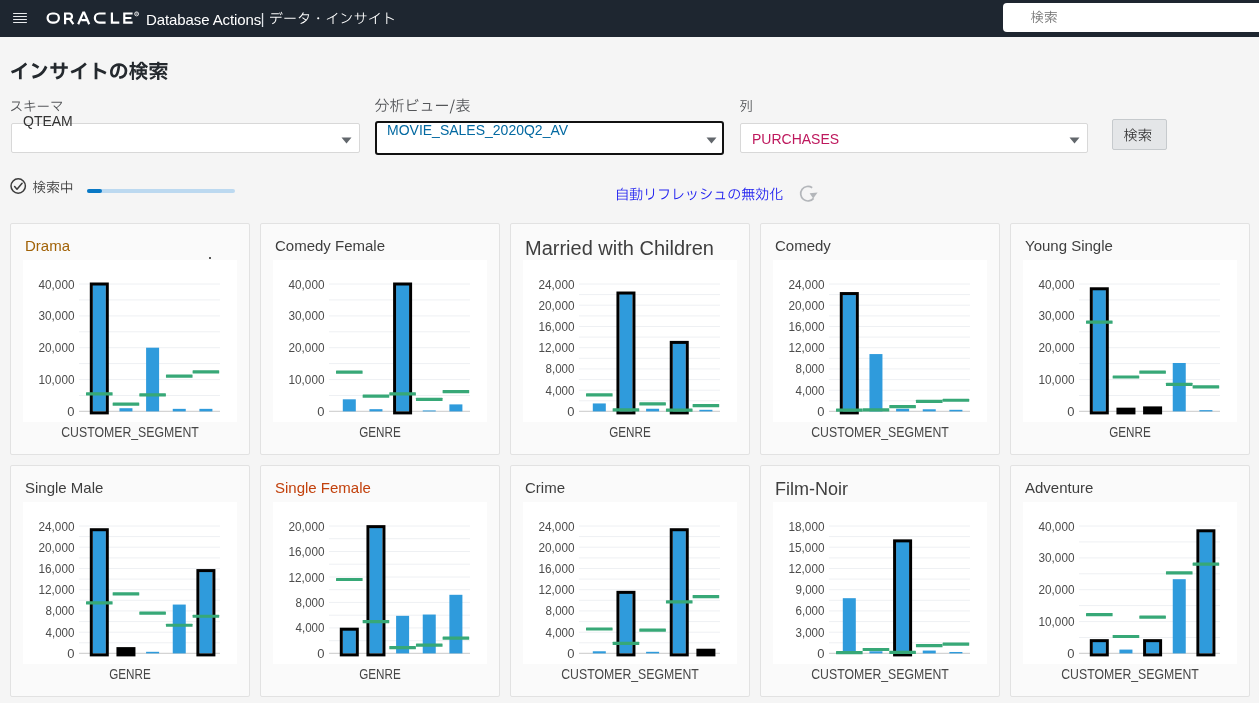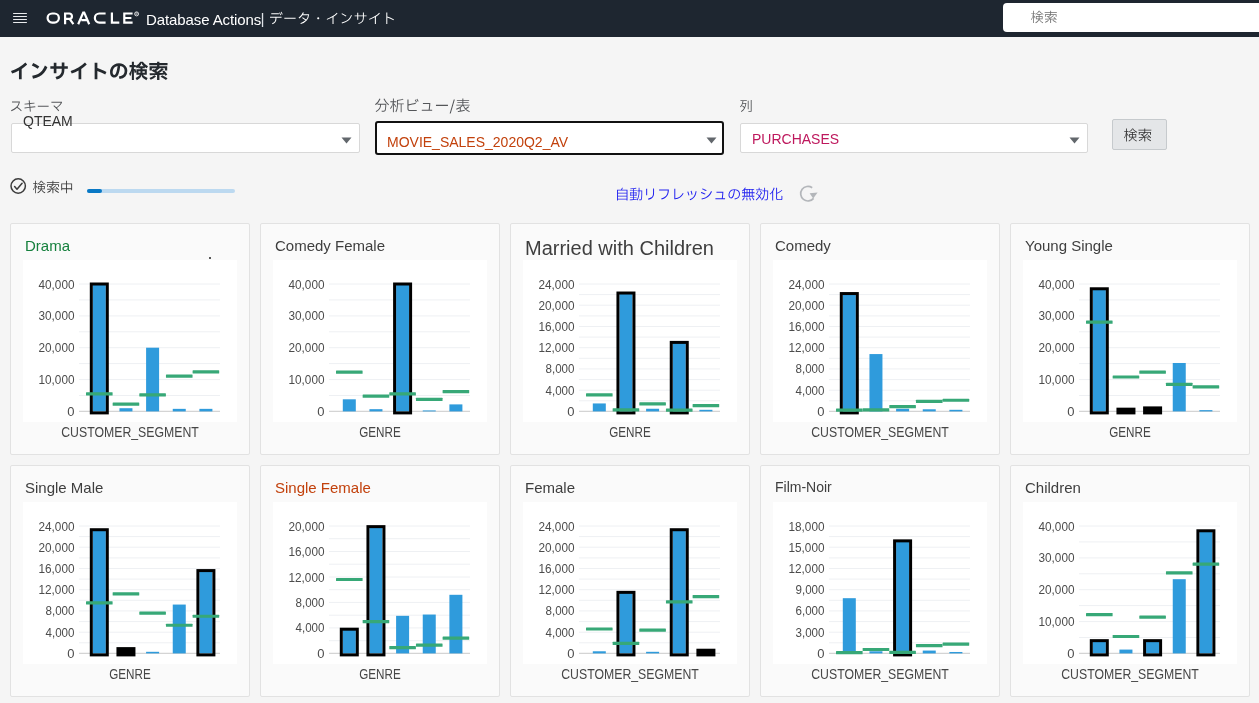--- a/index.html
+++ b/index.html
@@ -36,21 +36,21 @@
     <path d="M5.968134957825679 -12.086223055295221Q5.098406747891284 -10.166822867853796 3.9512652296157453 -8.659793814432991Q2.8041237113402064 -7.152764761012184 1.2296157450796625 -5.983130271790066L0.5248359887535146 -6.7029053420806Q3.4939081537019683 -8.847235238987816 5.053420805998126 -12.47610121836926ZM9.896907216494846 -12.47610121836926Q11.531396438612934 -8.817244611059044 14.545454545454545 -6.657919400187442L13.825679475164012 -5.908153701968135Q10.781630740393627 -8.232427366447984 8.997188378631678 -12.071227741330834ZM3.089034676663543 -6.313027179006561V-7.212746016869728H11.831302717900657Q11.81630740393627 -2.9690721649484537 11.306466729147141 -1.0046860356138707Q11.141518275538894 -0.3149015932521087 10.849109653233365 0.04498594189315841Q10.556701030927835 0.4048734770384255 10.114339268978444 0.5398313027179007Q9.671977507029053 0.6747891283973758 8.982193064667293 0.6747891283973758H7.302717900656045L7.062792877225867 -0.2549203373945642H8.892221180880975Q9.61199625117151 -0.2549203373945642 9.911902530459232 -0.4873477038425492Q10.211808809746953 -0.7197750702905342 10.34676663542643 -1.3345829428303655Q10.526710402999063 -2.0993439550140582 10.669165885660732 -3.3889409559512655Q10.811621368322399 -4.678537956888473 10.826616682286785 -6.313027179006561H6.642924086223055Q6.522961574507966 -3.7338331771321465 5.368322399250234 -1.95688847235239Q4.213683223992502 -0.17994376757263356 1.7994376757263355 0.9447047797563262L1.1996251171508905 0.11996251171508904Q3.4939081537019683 -0.9746954076850984 4.521087160262418 -2.4742268041237114Q5.548266166822868 -3.973758200562324 5.653233364573571 -6.313027179006561Z M21.848172446110592 -4.57357075913777 21.218369259606373 -3.9587628865979383 19.463917525773198 -6.477975632614808Q19.433926897844422 -6.537956888472353 19.40393626991565 -6.530459231490159Q19.37394564198688 -6.522961574507966 19.37394564198688 -6.447985004686036V1.1096532333645737H18.459231490159326V-7.062792877225867H18.354264292408622Q18.159325210871604 -4.4686035613870665 16.179943767572635 -2.1293345829428305L15.53514526710403 -2.8491096532333646Q16.80974695407685 -4.3336457357075915 17.44704779756326 -5.818181818181818Q18.084348641049672 -7.302717900656045 18.27928772258669 -8.83223992502343H15.835051546391753V-9.701968134957825H18.459231490159326V-12.506091846298032H19.37394564198688V-9.701968134957825H21.848172446110592V-8.83223992502343H19.37394564198688V-6.897844423617619H19.463917525773198L19.673851921274604 -7.09278350515464Q19.778819119025304 -7.197750702905342 19.883786316776007 -7.197750702905342Q19.98875351452671 -7.197750702905342 20.153701968134957 -6.9878163074039366ZM29.330834114339268 -7.6626054358013125V-6.807872539831303H27.141518275538893V1.1096532333645737H26.211808809746955V-6.807872539831303H23.422680412371136Q23.39268978444236 -4.033739456419869 22.995313964386128 -2.1743205248359887Q22.5979381443299 -0.3149015932521087 21.668228678537957 1.1696344892221182L20.91846298031865 0.46485473289597Q21.788191190253045 -0.92970946579194 22.148078725398314 -2.706654170571696Q22.50796626054358 -4.483598875351452 22.50796626054358 -7.317713214620431V-11.126522961574508Q24.51733833177132 -11.336457357075915 25.95688847235239 -11.651358950328024Q27.39643861293346 -11.966260543580132 28.491096532333646 -12.401124648547329L28.98594189315839 -11.651358950328023Q26.8116213683224 -10.73664479850047 23.422680412371136 -10.376757263355202V-7.6626054358013125Z M42.751640112464855 -12.236176194939082Q43.561387066541705 -11.00656044985942 44.13120899718838 -9.776944704779757L43.336457357075915 -9.387066541705718Q42.67666354264293 -10.796626054358013 41.941893158388005 -11.861293345829429ZM41.117150890346764 -11.561387066541705Q42.03186504217432 -10.046860356138707 42.46672914714152 -9.057169634489222L41.64198687910028 -8.682286785379569Q41.087160262417996 -9.971883786316777 40.277413308341146 -11.171508903467666ZM34.02436738519213 -2.6391752577319587Q34.02436738519213 -1.7994376757263355 34.414245548266166 -1.4245548266166823Q34.80412371134021 -1.0496719775070291 35.68884723523899 -1.0496719775070291H42.256794751640115V-0.04498594189315839H35.718837863167764Q34.234301780693535 -0.04498594189315839 33.58950328022493 -0.6597938144329897Q32.94470477975633 -1.274601686972821 32.94470477975633 -2.654170571696345V-11.486410496719776H34.02436738519213V-6.7029053420806Q35.73383317713215 -6.957825679475164 37.63074039362699 -7.482661668228679Q39.52764761012184 -8.007497656982194 41.20712277413308 -8.682286785379569L41.56701030927835 -7.677600749765698Q39.85754451733833 -7.0028116213683225 37.88566073102156 -6.470477975632615Q35.91377694470478 -5.938144329896907 34.02436738519213 -5.623242736644799Z M57.68697282099345 -1.3195876288659794V-0.2999062792877226H47.29522024367385V-1.3195876288659794H54.1630740393627Q54.62792877225867 -4.153701968134958 54.73289597000937 -7.122774133083412H48.4348641049672V-8.142455482661669H55.84254920337395Q55.79756326148079 -4.783505154639175 55.242736644798505 -1.3195876288659794Z M73.47703842549204 -5.1283973758200565H61.48078725398313V-6.268041237113402H73.47703842549204Z M76.23617619493909 2.3842549203373946H75.15651358950329L79.26522961574508 -11.651358950328023H80.34489222118088Z M95.37019681349578 0.1499531396438613 94.89034676663543 0.9746954076850984Q92.38612933458295 -0.04498594189315839 90.81911902530459 -1.6644798500468603Q89.25210871602624 -3.2839737582005624 88.50234301780694 -5.518275538894096Q87.60262417994377 -4.348641049671977 86.29803186504218 -3.4489222118088096V-0.4498594189315839Q88.47235238987817 -0.8397375820056232 90.19681349578256 -1.3195876288659794L90.31677600749765 -0.43486410496719774Q87.4526710402999 0.4048734770384255 83.4639175257732 0.9597000937207123L83.26897844423618 0.02999062792877226Q84.34864104967198 -0.1049671977507029 85.35332708528585 -0.2849109653233365V-2.8491096532333646Q83.91377694470478 -2.0093720712277414 82.02436738519214 -1.4095595126522962L81.63448922211809 -2.2642924086223055Q85.47328959700094 -3.463917525773196 87.43767572633553 -5.548266166822868H81.8444236176195V-6.388003748828491H87.90253045923149V-7.947516401124648H82.9090909090909V-8.7572633552015H87.90253045923149V-10.256794751640113H82.33926897844424V-11.081537019681349H87.90253045923149V-12.506091846298032H88.8622305529522V-11.081537019681349H94.66541705716963V-10.256794751640113H88.8622305529522V-8.7572633552015H94.08059981255857V-7.947516401124648H88.8622305529522V-6.388003748828491H95.17525773195877V-5.548266166822868H89.4020618556701Q90.01686972820994 -3.943767572633552 91.00656044985942 -2.8041237113402064Q92.67104029990628 -3.6588566073102156 93.94564198687911 -4.828491096532334L94.6054358013121 -4.183692596063731Q93.21087160262418 -2.9540768509840674 91.63636363636364 -2.1293345829428305Q93.06091846298033 -0.7947516401124649 95.37019681349578 0.1499531396438613Z" transform="translate(-0.52,17.06)" fill="#545659"></path>
   </svg>
 <svg style="position:absolute;left:740.0px;top:93.5px;overflow:visible" width="16" height="24">
     <path d="M11.421 -11.1375H12.285V-0.216Q12.285 0.3105 12.062249999999999 0.54Q11.8395 0.7695 11.313 0.7695H9.18L8.9505 -0.081H11.421ZM1.08 -10.017V-10.7865H7.479V-10.017H4.0635Q3.9285 -8.9505 3.699 -8.1405H6.966V-7.5195Q6.615 -4.725 5.44725 -2.6864999999999997Q4.2795 -0.648 2.133 0.9315L1.6199999999999999 0.2295Q3.672 -1.2555 4.779 -3.186Q3.78 -4.1985 2.781 -4.914L3.294 -5.5485Q4.3469999999999995 -4.779 5.184 -3.9825Q5.8725 -5.508 6.102 -7.3709999999999996H3.456Q2.673 -5.184 1.2285 -3.7395L0.6615 -4.3469999999999995Q1.7685 -5.454 2.39625 -6.911999999999999Q3.024 -8.37 3.186 -10.017ZM8.424 -10.4355H9.2745V-1.7954999999999999H8.424Z" transform="translate(-0.66,17.10)" fill="#545659"></path>
   </svg>
 <div class="abs" style="left:11px;top:123px;width:349px;height:30px;background:#fff;border:1px solid #d8d8d8;border-radius:2px"></div>
 <div class="abs" style="left:23px;top:113px;font-size:14px;color:#333;white-space:nowrap">QTEAM</div>
 <div class="abs" style="left:740px;top:123px;width:348px;height:30px;background:#fff;border:1px solid #d8d8d8;border-radius:2px"></div>
 <div class="abs" style="left:752px;top:131px;font-size:14px;color:#be185d;white-space:nowrap">PURCHASES</div>
 <div class="abs" style="left:375px;top:121px;width:349px;height:34px;background:#fff;border:2px solid #111;border-radius:3px"></div>
-<div class="abs" style="left:387px;top:134px;font-size:14px;color:#c2410c;white-space:nowrap">MOVIE_SALES_2020Q2_AV</div>
+<div class="abs" style="left:387px;top:122px;font-size:14px;color:#0369a1;white-space:nowrap">MOVIE_SALES_2020Q2_AV</div>
 <svg class="abs" style="left:341px;top:137px" width="11" height="7">
     <path d="M0.5 0.5 L10.5 0.5 L5.5 6.5 Z" fill="#62676c"></path>
   </svg>
 <svg class="abs" style="left:706px;top:137px" width="11" height="7">
     <path d="M0.5 0.5 L10.5 0.5 L5.5 6.5 Z" fill="#62676c"></path>
   </svg>
 <svg class="abs" style="left:1069px;top:137px" width="11" height="7">
     <path d="M0.5 0.5 L10.5 0.5 L5.5 6.5 Z" fill="#62676c"></path>
   </svg>
 <div class="abs" style="left:1112px;top:119px;width:55px;height:31px;background:#e4e6e8;border:1px solid #c6cacd;border-radius:2px"></div>
@@ -67,21 +67,21 @@
 <div class="abs" style="left:86.5px;top:188.5px;width:148.5px;height:4.2px;background:#bcd9f0;border-radius:2px"></div>
 <div class="abs" style="left:86.5px;top:188.5px;width:15px;height:4.2px;background:#0878c5;border-radius:2px"></div>
 <svg style="position:absolute;left:617.0px;top:182.2px;overflow:visible" width="170" height="24">
     <path d="M12.25 -9.688V1.036H11.326V0.154H2.674V1.036H1.764V-9.688H5.796Q6.356 -10.696 6.692 -11.774000000000001L7.658 -11.578Q7.182 -10.36 6.79 -9.688ZM11.326 -6.734V-8.876H2.674V-6.734ZM11.326 -3.7520000000000002V-5.936H2.674V-3.7520000000000002ZM2.674 -2.954V-0.658H11.326V-2.954Z M24.247999999999998 -9.016H26.978Q26.978 -5.6000000000000005 26.922 -3.801Q26.866 -2.0020000000000002 26.726 -0.798Q26.614 0.098 26.25 0.483Q25.886000000000003 0.868 25.088 0.868H23.996000000000002L23.772 0.028H24.878Q25.256 0.028 25.459 -0.063Q25.662 -0.154 25.753 -0.371Q25.844 -0.588 25.9 -1.036Q26.152 -3.164 26.152 -8.19H24.247999999999998Q24.22 -5.0120000000000005 23.709 -2.814Q23.198 -0.616 22.106 1.05L21.462 0.392Q22.456 -1.12 22.918 -3.122Q23.380000000000003 -5.124 23.408 -8.19H22.162V-9.016H23.408V-11.662H24.247999999999998ZM21.518 0.07Q20.118000000000002 0.308 18.235 0.49Q16.352 0.672 14.574 0.742L14.504 0.0Q15.988 -0.056 17.752 -0.196V-1.54H14.77V-2.226H17.752V-3.29H15.092V-7.532H17.752V-8.582H14.644V-9.282H17.752V-10.416Q16.366 -10.304 15.176 -10.262L15.05 -10.948Q18.816 -11.088000000000001 20.846 -11.606L21.21 -10.948Q20.216 -10.682 18.564 -10.486V-9.282H21.77V-8.582H18.564V-7.532H21.266V-3.29H18.564V-2.226H21.42V-1.54H18.564V-0.266Q20.538 -0.47600000000000003 21.476 -0.63ZM17.752 -6.888H15.848V-5.7540000000000004H17.752ZM20.524 -5.7540000000000004V-6.888H18.564V-5.7540000000000004ZM15.848 -5.124V-3.934H17.752V-5.124ZM18.564 -3.934H20.524V-5.124H18.564Z M32.704 -0.728Q34.566 -1.19 35.665 -1.841Q36.763999999999996 -2.492 37.289 -3.535Q37.814 -4.578 37.814 -6.202V-10.808H38.822V-6.202Q38.822 -4.34 38.22 -3.08Q37.618 -1.82 36.372 -1.022Q35.126 -0.224 33.124 0.266ZM31.92 -4.242H30.912V-10.71H31.92Z M43.848 -10.01H53.676Q53.620000000000005 -7.21 52.864000000000004 -5.215Q52.108000000000004 -3.22 50.519000000000005 -1.8900000000000001Q48.93 -0.56 46.382 0.14L45.92 -0.854Q48.188 -1.484 49.595 -2.5620000000000003Q51.002 -3.64 51.695 -5.215Q52.388 -6.79 52.542 -9.002H43.848Z M59.052 -0.056V-10.696H60.046V-1.05Q62.384 -1.358 64.372 -2.7439999999999998Q66.36 -4.13 67.578 -6.454L68.362 -5.838Q67.074 -3.416 64.89699999999999 -1.89Q62.72 -0.364 60.046 -0.056Z M76.342 -4.648Q76.048 -6.272 75.32 -8.344L76.314 -8.582Q77.056 -6.258 77.30799999999999 -4.8580000000000005ZM74.396 -0.098Q76.384 -0.9380000000000001 77.588 -2.03Q78.792 -3.122 79.41499999999999 -4.606Q80.038 -6.09 80.304 -8.218L81.326 -8.092Q81.04599999999999 -5.852 80.346 -4.207Q79.646 -2.562 78.344 -1.323Q77.042 -0.084 74.956 0.84ZM73.262 -3.962Q72.758 -5.908 72.03 -7.686L73.01 -7.98Q73.766 -6.0200000000000005 74.2 -4.242Z M90.93 -8.316Q89.992 -8.82 88.879 -9.282Q87.766 -9.744 86.786 -10.052L87.15 -10.962Q88.088 -10.668000000000001 89.215 -10.199000000000002Q90.342 -9.73 91.364 -9.198ZM86.282 -0.98Q88.704 -1.33 90.482 -2.1980000000000004Q92.26 -3.0660000000000003 93.56200000000001 -4.564Q94.864 -6.062 95.872 -8.344L96.74 -7.742Q95.214 -4.284 92.77799999999999 -2.408Q90.342 -0.532 86.548 0.042ZM89.838 -4.8020000000000005Q88.802 -5.306 87.682 -5.754Q86.562 -6.202 85.624 -6.482L85.96 -7.392Q86.94 -7.098 88.088 -6.643Q89.236 -6.188 90.23 -5.684Z M109.858 -1.232V-0.28H100.156V-1.232H106.568Q107.002 -3.878 107.1 -6.65H101.22V-7.602H108.136Q108.094 -4.466 107.576 -1.232Z M124.754 -5.292Q124.754 -2.996 123.417 -1.652Q122.08 -0.308 119.532 0.014L119.252 -0.9520000000000001Q121.548 -1.232 122.64699999999999 -2.282Q123.746 -3.332 123.746 -5.236Q123.746 -7.0 122.661 -8.085Q121.576 -9.17 119.7 -9.324Q119.224 -5.054 118.314 -3.0170000000000003Q117.404 -0.98 115.962 -0.98Q115.248 -0.98 114.625 -1.3860000000000001Q114.002 -1.792 113.624 -2.583Q113.246 -3.374 113.246 -4.466Q113.246 -6.16 114.01599999999999 -7.4830000000000005Q114.786 -8.806000000000001 116.144 -9.541Q117.502 -10.276 119.21 -10.276Q120.806 -10.276 122.07300000000001 -9.646Q123.34 -9.016 124.047 -7.882Q124.754 -6.748 124.754 -5.292ZM118.706 -9.338000000000001Q117.418 -9.254 116.396 -8.617Q115.374 -7.98 114.8 -6.902Q114.226 -5.824 114.226 -4.48Q114.226 -3.71 114.457 -3.143Q114.688 -2.576 115.07300000000001 -2.282Q115.458 -1.988 115.92 -1.988Q116.83 -1.988 117.565 -3.801Q118.3 -5.614 118.706 -9.338000000000001Z M137.382 -7.07H139.37V-6.272H137.382V-3.556H139.062V-2.7720000000000002H126.952V-3.556H128.772V-6.272H126.742V-7.07H128.772V-9.212Q128.016 -8.484 127.288 -8.008000000000001L126.714 -8.708Q127.694 -9.352 128.499 -10.199Q129.304 -11.046 129.794 -11.886000000000001L130.62 -11.536Q130.27 -10.92 129.892 -10.444H138.908V-9.66H137.382ZM131.376 -9.66H129.612V-7.07H131.376ZM132.174 -9.66V-7.07H133.938V-9.66ZM134.736 -7.07H136.542V-9.66H134.736ZM131.376 -6.272H129.612V-3.556H131.376ZM133.938 -3.556V-6.272H132.174V-3.556ZM134.736 -3.556H136.542V-6.272H134.736ZM137.424 -2.142Q138.502 -0.798 139.14600000000002 0.532L138.306 0.924Q137.69 -0.392 136.64 -1.806ZM126.868 0.49Q128.072 -0.658 128.758 -2.1L129.556 -1.792Q128.94 -0.35000000000000003 127.652 1.022ZM134.75 -1.9180000000000001Q135.338 -0.602 135.688 0.812L134.764 1.008Q134.512 -0.168 133.91 -1.722ZM131.866 -1.806Q132.188 -0.532 132.286 0.9520000000000001L131.39 1.064Q131.306 -0.266 131.012 -1.708Z M144.326 -9.954H146.986V-9.142H140.798V-9.954H143.472V-11.676H144.326ZM149.814 -9.002H152.908Q152.908 -5.698 152.845 -3.8850000000000002Q152.782 -2.072 152.6 -0.84Q152.474 0.084 152.089 0.476Q151.704 0.868 150.85 0.868H149.394L149.17 0.014H150.626Q151.046 0.014 151.26299999999998 -0.08399999999999999Q151.48 -0.182 151.58499999999998 -0.406Q151.69 -0.63 151.76 -1.092Q152.054 -3.3040000000000003 152.054 -8.162H149.8Q149.73 -4.956 148.981 -2.7720000000000002Q148.232 -0.588 146.566 1.064L145.978 0.364Q147.49 -1.12 148.183 -3.0940000000000003Q148.876 -5.0680000000000005 148.932 -8.162H147.126V-9.002H148.946V-11.662H149.814ZM145.194 -8.722Q146.132 -7.588 147.14 -5.7540000000000004L146.496 -5.208Q145.614 -6.86 144.536 -8.288ZM143.248 -8.372Q142.562 -6.37 141.106 -5.0120000000000005L140.574 -5.684Q141.848 -6.846 142.492 -8.666ZM145.67 -0.406Q145.096 -1.288 144.284 -2.352Q143.122 -0.518 141.092 1.008L140.574 0.294Q142.562 -1.12 143.738 -3.052Q142.94 -4.0040000000000004 141.96 -5.054L142.562 -5.628Q143.458 -4.69 144.172 -3.8360000000000003Q144.69 -4.8580000000000005 145.082 -6.174L145.866 -5.894Q145.418 -4.382 144.746 -3.15Q145.53 -2.156 146.328 -0.98Z M159.362 -11.508000000000001Q158.816 -9.688 157.92 -8.19V1.036H156.982V-6.832Q156.058 -5.656 154.966 -4.8020000000000005L154.42 -5.6000000000000005Q155.918 -6.832 156.877 -8.274000000000001Q157.836 -9.716000000000001 158.508 -11.816ZM166.208 -3.598 167.104 -3.332V-0.308Q167.104 0.21 166.88 0.434Q166.656 0.658 166.152 0.658H162.778Q161.742 0.658 161.315 0.259Q160.888 -0.14 160.888 -1.092V-11.662H161.826V-6.622Q163.156 -7.168 164.36700000000002 -7.931000000000001Q165.578 -8.694 166.488 -9.52L167.076 -8.834Q166.124 -7.98 164.724 -7.140000000000001Q163.324 -6.3 161.826 -5.642V-1.176Q161.826 -0.63 162.05 -0.427Q162.274 -0.224 162.848 -0.224H166.208Z" transform="translate(-1.76,17.41)" fill="#2222f0"></path>
   </svg>
 <svg class="abs" style="left:796px;top:182px" width="26" height="24">
     <path d="M 16.19 5.72 A 7.3 7.3 0 1 0 17.59 16.39" fill="none" stroke="#b3b6ba" stroke-width="1.7"></path>
     <path d="M 13.6 11.3 L 21.6 10.5 L 17.2 16.5 Z" fill="#b3b6ba"></path>
   </svg>
 <div class="abs" style="left:10px;top:223px;width:240px;height:232px;background:#fafafa;border:1px solid #e2e2e2;border-radius:2px"></div>
-<div class="abs" style="left:25px;top:237px;font-size:15px;color:#15803d">Drama</div>
+<div class="abs" style="left:25px;top:237px;font-size:15px;color:#a16207">Drama</div>
 <div class="abs" style="left:23px;top:260px;width:214px;height:162px">
     <svg width="214" height="162" style="position:absolute;left:0;top:0;background:#fff">
       <line x1="56.0" y1="135.5" x2="197.0" y2="135.5" stroke="#eef0f3" stroke-width="1"></line>
       <line x1="56.0" y1="119.6" x2="197.0" y2="119.6" stroke="#eef0f3" stroke-width="1"></line>
       <line x1="56.0" y1="103.6" x2="197.0" y2="103.6" stroke="#eef0f3" stroke-width="1"></line>
       <line x1="56.0" y1="87.7" x2="197.0" y2="87.7" stroke="#eef0f3" stroke-width="1"></line>
       <line x1="56.0" y1="71.8" x2="197.0" y2="71.8" stroke="#eef0f3" stroke-width="1"></line>
       <line x1="56.0" y1="55.9" x2="197.0" y2="55.9" stroke="#eef0f3" stroke-width="1"></line>
       <line x1="56.0" y1="39.9" x2="197.0" y2="39.9" stroke="#eef0f3" stroke-width="1"></line>
       <line x1="56.0" y1="24.0" x2="197.0" y2="24.0" stroke="#eef0f3" stroke-width="1"></line>
@@ -333,21 +333,21 @@
       <rect x="89.65" y="117.95" width="26.6" height="3.2" rx="0.5" fill="#37a877"></rect>
       <rect x="116.30" y="144.07" width="26.6" height="3.2" rx="0.5" fill="#37a877"></rect>
       <rect x="142.95" y="141.52" width="26.6" height="3.2" rx="0.5" fill="#37a877"></rect>
       <rect x="169.60" y="134.51" width="26.6" height="3.2" rx="0.5" fill="#37a877"></rect>
     </svg>
   </div>
 <svg class="abs" style="left:273px;top:664px" width="214" height="20">
     <text x="107" y="14.5" text-anchor="middle" font-family="Liberation Sans, sans-serif" font-size="14.3" fill="#464646" textLength="41.5" lengthAdjust="spacingAndGlyphs">GENRE</text>
   </svg>
 <div class="abs" style="left:510px;top:465px;width:240px;height:232px;background:#fafafa;border:1px solid #e2e2e2;border-radius:2px"></div>
-<div class="abs" style="left:525px;top:479px;font-size:15px;color:#3e3e3e">Female</div>
+<div class="abs" style="left:525px;top:479px;font-size:15px;color:#3e3e3e">Crime</div>
 <div class="abs" style="left:523px;top:502px;width:214px;height:162px">
     <svg width="214" height="162" style="position:absolute;left:0;top:0;background:#fff">
       <line x1="56.0" y1="140.8" x2="197.0" y2="140.8" stroke="#eef0f3" stroke-width="1"></line>
       <line x1="56.0" y1="130.2" x2="197.0" y2="130.2" stroke="#eef0f3" stroke-width="1"></line>
       <line x1="56.0" y1="119.6" x2="197.0" y2="119.6" stroke="#eef0f3" stroke-width="1"></line>
       <line x1="56.0" y1="108.9" x2="197.0" y2="108.9" stroke="#eef0f3" stroke-width="1"></line>
       <line x1="56.0" y1="98.3" x2="197.0" y2="98.3" stroke="#eef0f3" stroke-width="1"></line>
       <line x1="56.0" y1="87.7" x2="197.0" y2="87.7" stroke="#eef0f3" stroke-width="1"></line>
       <line x1="56.0" y1="77.1" x2="197.0" y2="77.1" stroke="#eef0f3" stroke-width="1"></line>
       <line x1="56.0" y1="66.5" x2="197.0" y2="66.5" stroke="#eef0f3" stroke-width="1"></line>
@@ -375,21 +375,21 @@
       <rect x="89.65" y="139.71" width="26.6" height="3.2" rx="0.5" fill="#37a877"></rect>
       <rect x="116.30" y="126.44" width="26.6" height="3.2" rx="0.5" fill="#37a877"></rect>
       <rect x="142.95" y="98.31" width="26.6" height="3.2" rx="0.5" fill="#37a877"></rect>
       <rect x="169.60" y="93.00" width="26.6" height="3.2" rx="0.5" fill="#37a877"></rect>
     </svg>
   </div>
 <svg class="abs" style="left:523px;top:664px" width="214" height="20">
     <text x="107" y="14.5" text-anchor="middle" font-family="Liberation Sans, sans-serif" font-size="14.3" fill="#464646" textLength="137.5" lengthAdjust="spacingAndGlyphs">CUSTOMER_SEGMENT</text>
   </svg>
 <div class="abs" style="left:760px;top:465px;width:240px;height:232px;background:#fafafa;border:1px solid #e2e2e2;border-radius:2px"></div>
-<div class="abs" style="left:775px;top:479px;font-size:14px;color:#3e3e3e">Film-Noir</div>
+<div class="abs" style="left:775px;top:479px;font-size:18px;color:#3e3e3e">Film-Noir</div>
 <div class="abs" style="left:773px;top:502px;width:214px;height:162px">
     <svg width="214" height="162" style="position:absolute;left:0;top:0;background:#fff">
       <line x1="56.0" y1="140.8" x2="197.0" y2="140.8" stroke="#eef0f3" stroke-width="1"></line>
       <line x1="56.0" y1="130.2" x2="197.0" y2="130.2" stroke="#eef0f3" stroke-width="1"></line>
       <line x1="56.0" y1="119.6" x2="197.0" y2="119.6" stroke="#eef0f3" stroke-width="1"></line>
       <line x1="56.0" y1="108.9" x2="197.0" y2="108.9" stroke="#eef0f3" stroke-width="1"></line>
       <line x1="56.0" y1="98.3" x2="197.0" y2="98.3" stroke="#eef0f3" stroke-width="1"></line>
       <line x1="56.0" y1="87.7" x2="197.0" y2="87.7" stroke="#eef0f3" stroke-width="1"></line>
       <line x1="56.0" y1="77.1" x2="197.0" y2="77.1" stroke="#eef0f3" stroke-width="1"></line>
       <line x1="56.0" y1="66.5" x2="197.0" y2="66.5" stroke="#eef0f3" stroke-width="1"></line>
@@ -415,21 +415,21 @@
       <rect x="89.65" y="145.91" width="26.6" height="3.2" rx="0.5" fill="#37a877"></rect>
       <rect x="116.30" y="148.74" width="26.6" height="3.2" rx="0.5" fill="#37a877"></rect>
       <rect x="142.95" y="142.01" width="26.6" height="3.2" rx="0.5" fill="#37a877"></rect>
       <rect x="169.60" y="140.60" width="26.6" height="3.2" rx="0.5" fill="#37a877"></rect>
     </svg>
   </div>
 <svg class="abs" style="left:773px;top:664px" width="214" height="20">
     <text x="107" y="14.5" text-anchor="middle" font-family="Liberation Sans, sans-serif" font-size="14.3" fill="#464646" textLength="137.5" lengthAdjust="spacingAndGlyphs">CUSTOMER_SEGMENT</text>
   </svg>
 <div class="abs" style="left:1010px;top:465px;width:240px;height:232px;background:#fafafa;border:1px solid #e2e2e2;border-radius:2px"></div>
-<div class="abs" style="left:1025px;top:479px;font-size:15px;color:#3e3e3e">Children</div>
+<div class="abs" style="left:1025px;top:479px;font-size:15px;color:#3e3e3e">Adventure</div>
 <div class="abs" style="left:1023px;top:502px;width:214px;height:162px">
     <svg width="214" height="162" style="position:absolute;left:0;top:0;background:#fff">
       <line x1="56.0" y1="135.5" x2="197.0" y2="135.5" stroke="#eef0f3" stroke-width="1"></line>
       <line x1="56.0" y1="119.6" x2="197.0" y2="119.6" stroke="#eef0f3" stroke-width="1"></line>
       <line x1="56.0" y1="103.6" x2="197.0" y2="103.6" stroke="#eef0f3" stroke-width="1"></line>
       <line x1="56.0" y1="87.7" x2="197.0" y2="87.7" stroke="#eef0f3" stroke-width="1"></line>
       <line x1="56.0" y1="71.8" x2="197.0" y2="71.8" stroke="#eef0f3" stroke-width="1"></line>
       <line x1="56.0" y1="55.9" x2="197.0" y2="55.9" stroke="#eef0f3" stroke-width="1"></line>
       <line x1="56.0" y1="39.9" x2="197.0" y2="39.9" stroke="#eef0f3" stroke-width="1"></line>
       <line x1="56.0" y1="24.0" x2="197.0" y2="24.0" stroke="#eef0f3" stroke-width="1"></line>

